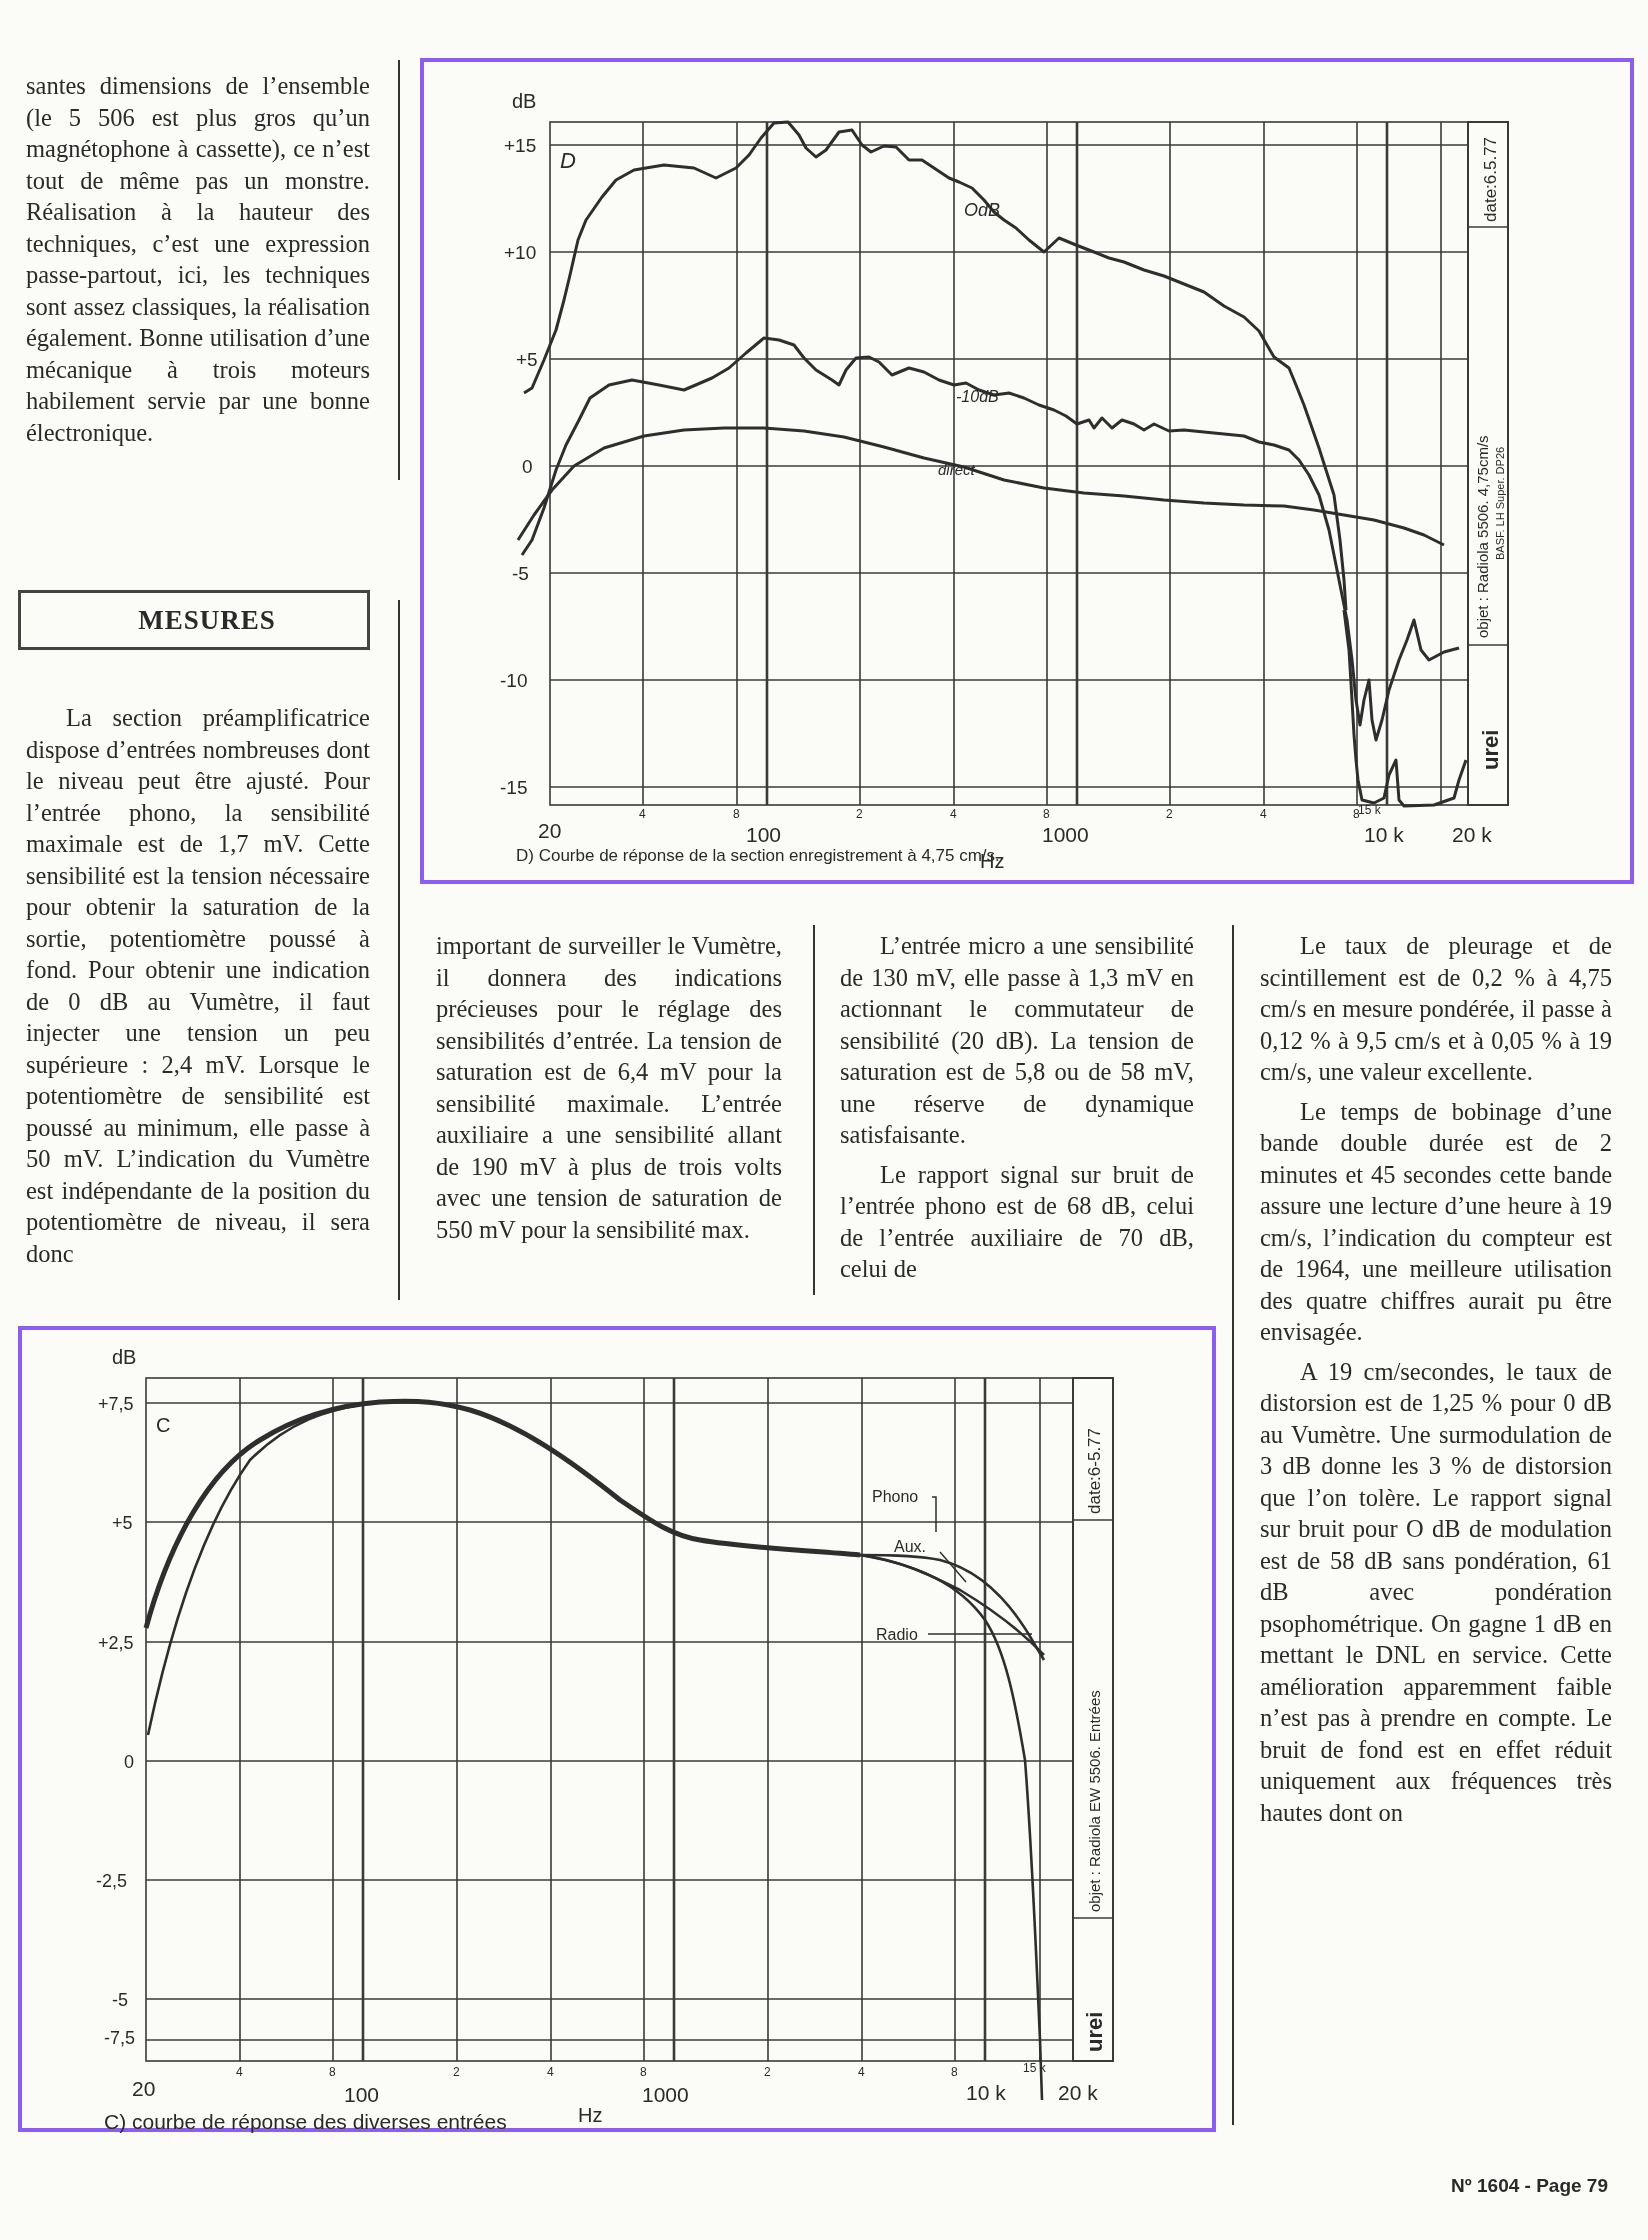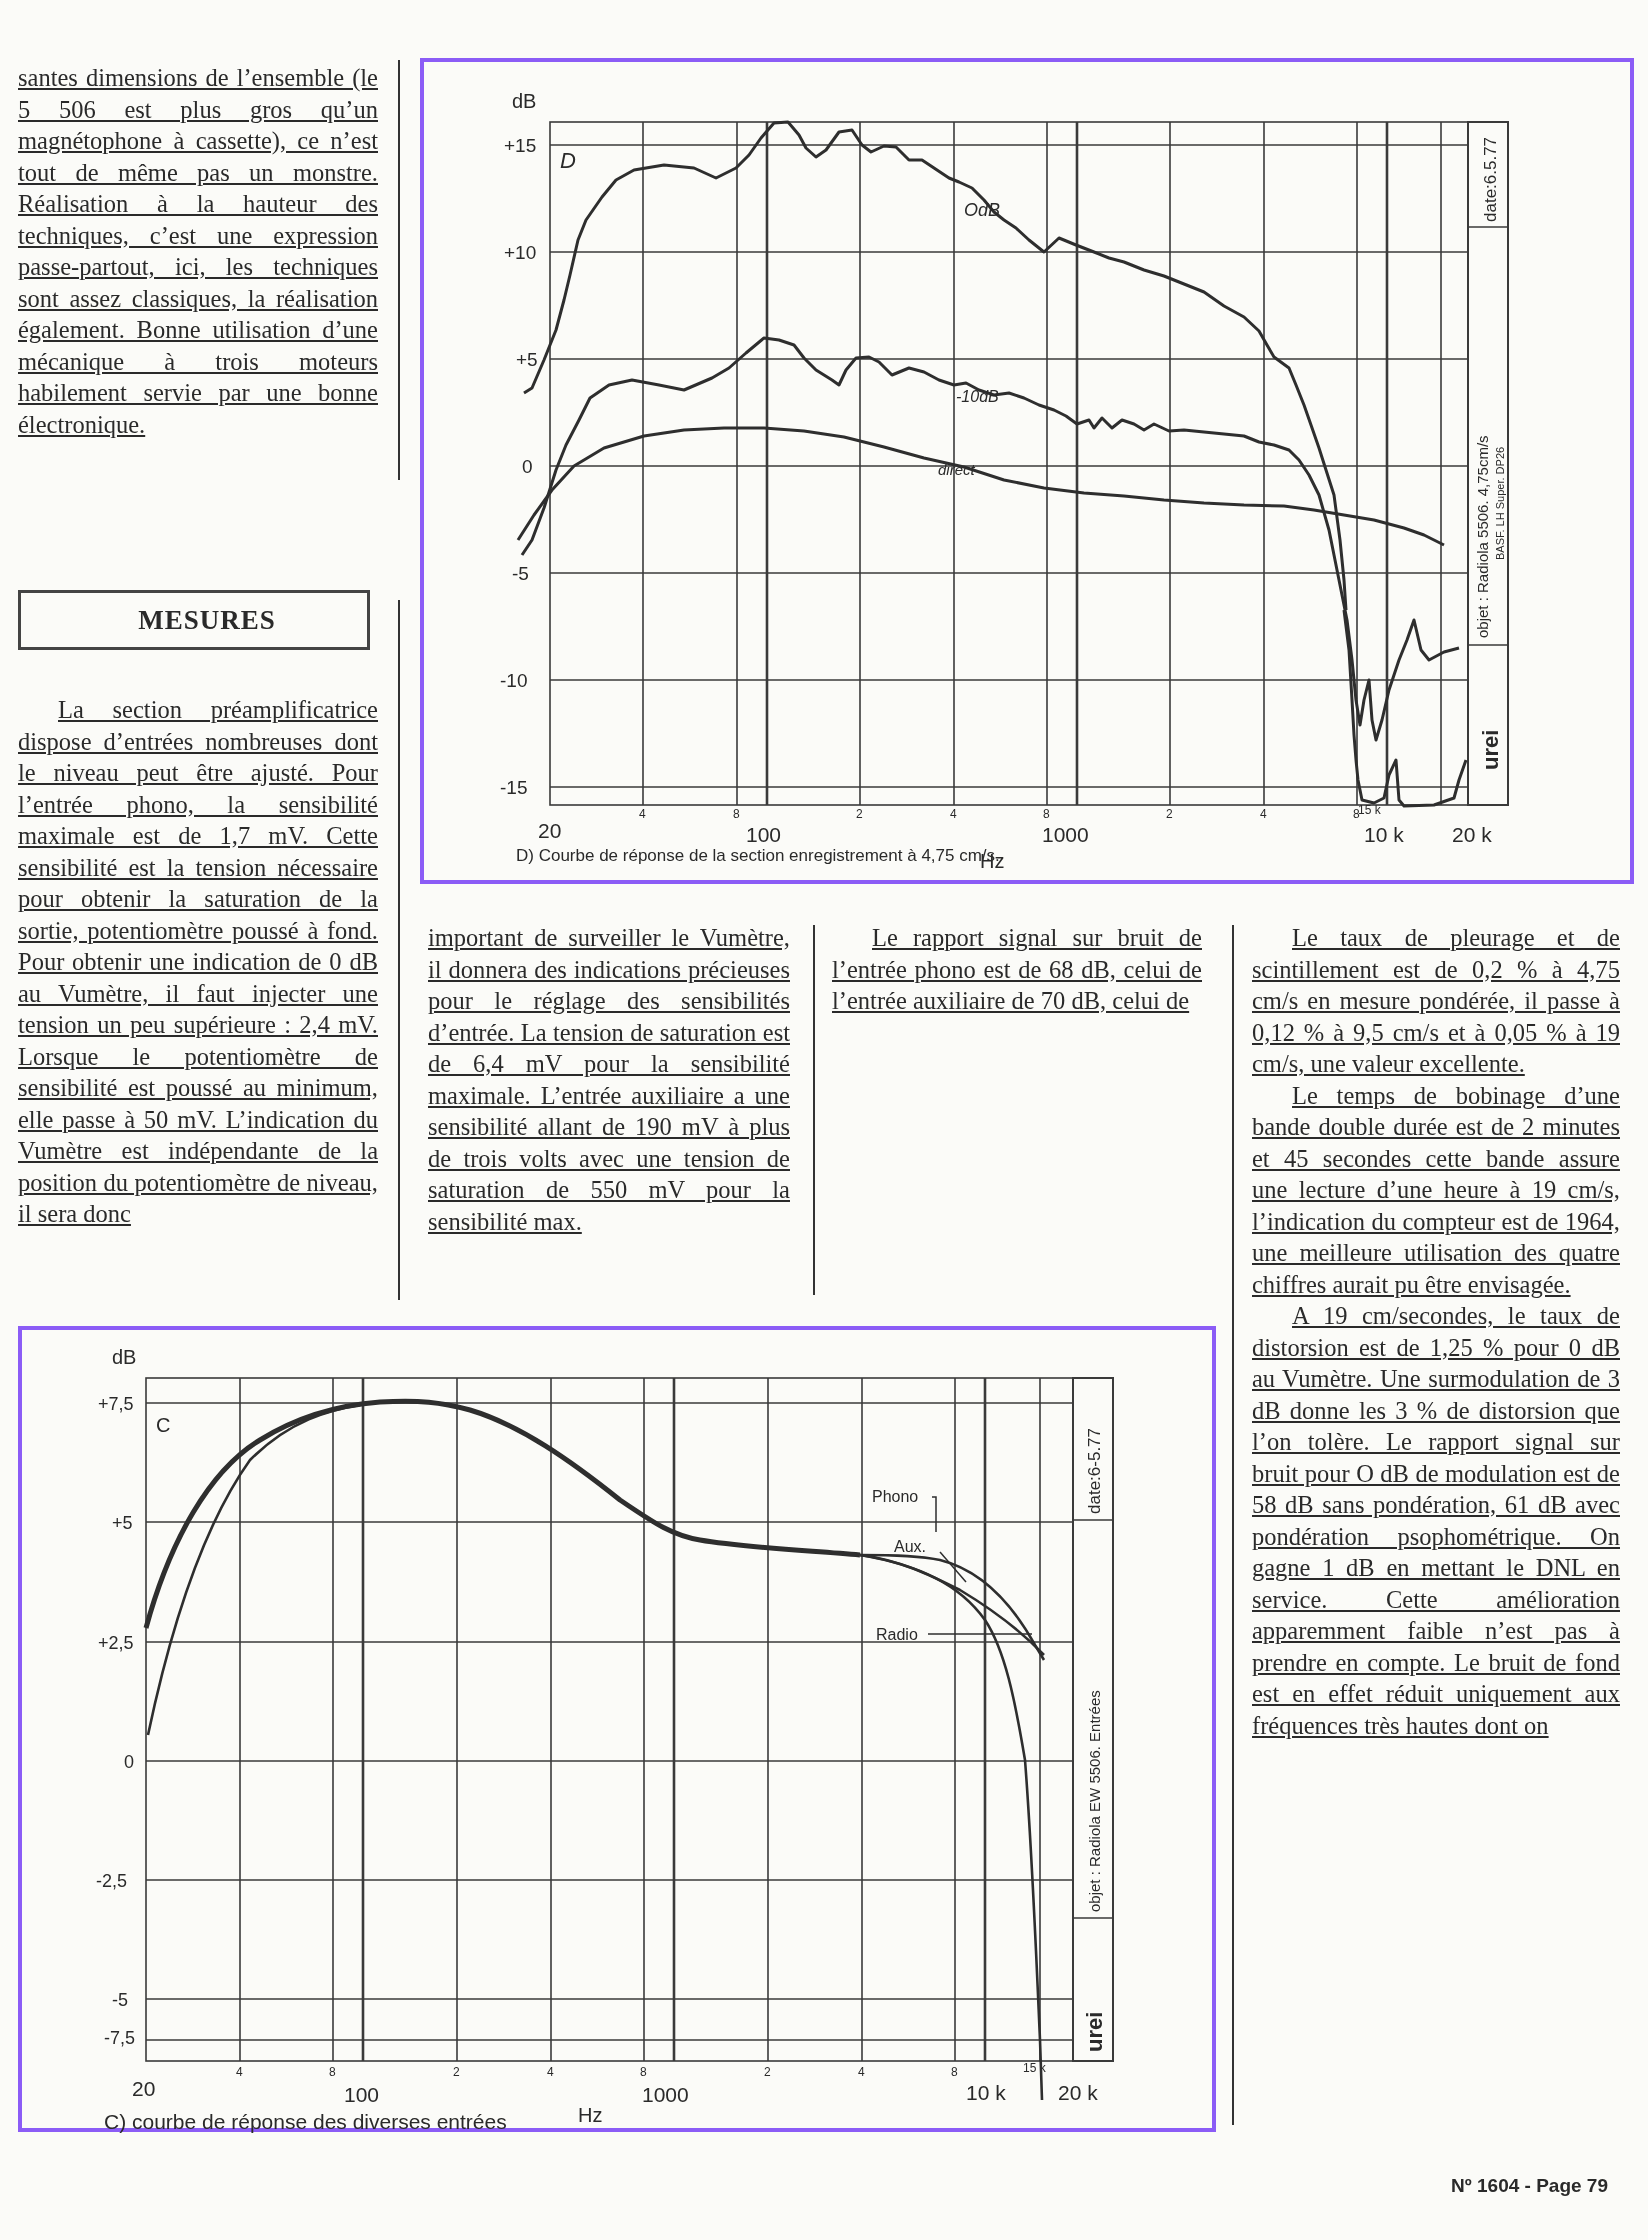--- a/index.html
+++ b/index.html
@@ -1,20 +1,20 @@
 <!DOCTYPE html>
 <html><head>
 <meta charset="utf-8">
 <style>
   html,body{margin:0;padding:0;background:#fbfbf8;}
   body{width:1648px;height:2240px;position:relative;overflow:hidden;color:#2a2a2a;}
   .serif{font-family:"Liberation Serif","DejaVu Serif",serif;}
   .sans{font-family:"Liberation Sans","DejaVu Sans",sans-serif;}
   .col{position:absolute;font-size:24.5px;line-height:31.5px;text-align:justify;}
-  .col p{margin:0;text-decoration:underline;}
+  .col p{margin:8px;}
   .col p.indent{text-indent:40px;}
   .rule{position:absolute;background:#333;}
   .mesures{position:absolute;left:18px;top:590px;width:352px;height:60px;border:3px solid #444;box-sizing:border-box;
     display:flex;align-items:center;justify-content:center;font-weight:bold;font-size:27px;letter-spacing:1px;padding-left:26px;}
   .chartbox{position:absolute;border:4px solid #8b5cf6;box-sizing:border-box;background:#fbfbf8;}
   svg text{font-family:"Liberation Sans","DejaVu Sans",sans-serif;fill:#2a2a2a;}
   .footer{position:absolute;right:40px;top:2175px;font-size:19px;font-weight:bold;}
 </style>
 </head>
 <body>
@@ -108,20 +108,21 @@
   </svg>
   <div class="sans" style="position:absolute;left:92px;top:784px;font-size:17px;">D) Courbe de réponse de la section enregistrement à 4,75 cm/s.</div>
 </div>
 
 <div class="rule" style="left:813px;top:925px;width:2px;height:370px;"></div>
 <div class="col serif" style="left:428px;top:922px;width:362px;">
   <p>important de surveiller le Vumètre, il donnera des indications précieuses pour le réglage des sensibilités d’entrée. La tension de saturation est de 6,4 mV pour la sensibilité maximale. L’entrée auxiliaire a une sensibilité allant de 190 mV à plus de trois volts avec une tension de saturation de 550 mV pour la sensibilité max.</p>
 </div>
 
 <div class="col serif" style="left:832px;top:922px;width:370px;">
+  <p class="indent">L’entrée micro a une sensibilité de 130 mV, elle passe à 1,3 mV en actionnant le commutateur de sensibilité (20 dB). La tension de saturation est de 5,8 ou de 58 mV, une réserve de dynamique satisfaisante.</p>
   <p class="indent">Le rapport signal sur bruit de l’entrée phono est de 68 dB, celui de l’entrée auxiliaire de 70 dB, celui de</p>
 </div>
 
 <div class="rule" style="left:1232px;top:925px;width:2px;height:1200px;"></div>
 
 <div class="col serif" style="left:1252px;top:922px;width:368px;">
   <p class="indent">Le taux de pleurage et de scintillement est de 0,2 % à 4,75 cm/s en mesure pondérée, il passe à 0,12 % à 9,5 cm/s et à 0,05 % à 19 cm/s, une valeur excellente.</p>
   <p class="indent">Le temps de bobinage d’une bande double durée est de 2 minutes et 45 secondes cette bande assure une lecture d’une heure à 19 cm/s, l’indication du compteur est de 1964, une meilleure utilisation des quatre chiffres aurait pu être envisagée.</p>
   <p class="indent">A 19 cm/secondes, le taux de distorsion est de 1,25 % pour 0 dB au Vumètre. Une surmodulation de 3 dB donne les 3 % de distorsion que l’on tolère. Le rapport signal sur bruit pour O dB de modulation est de 58 dB sans pondération, 61 dB avec pondération psophométrique. On gagne 1 dB en mettant le DNL en service. Cette amélioration apparemment faible n’est pas à prendre en compte. Le bruit de fond est en effet réduit uniquement aux fréquences très hautes dont on</p>
 </div>

